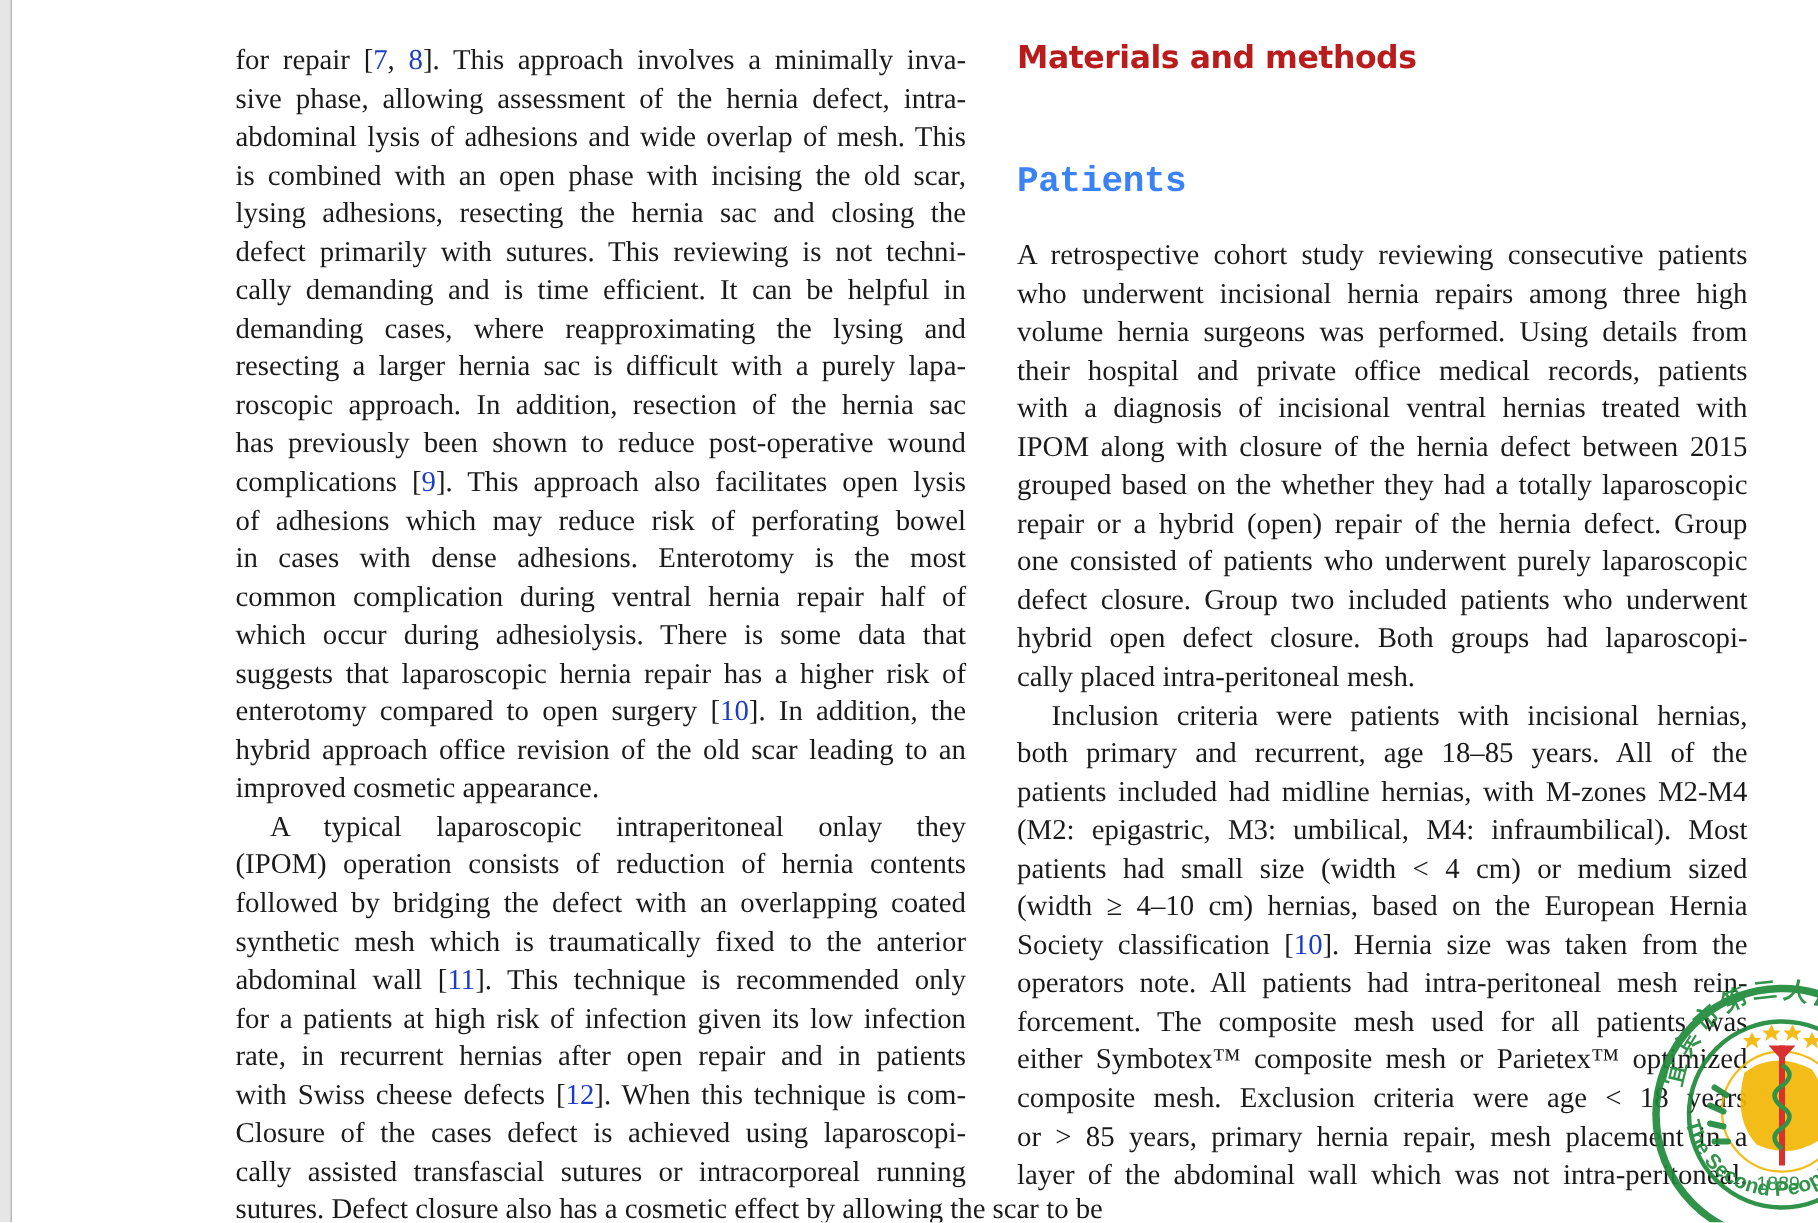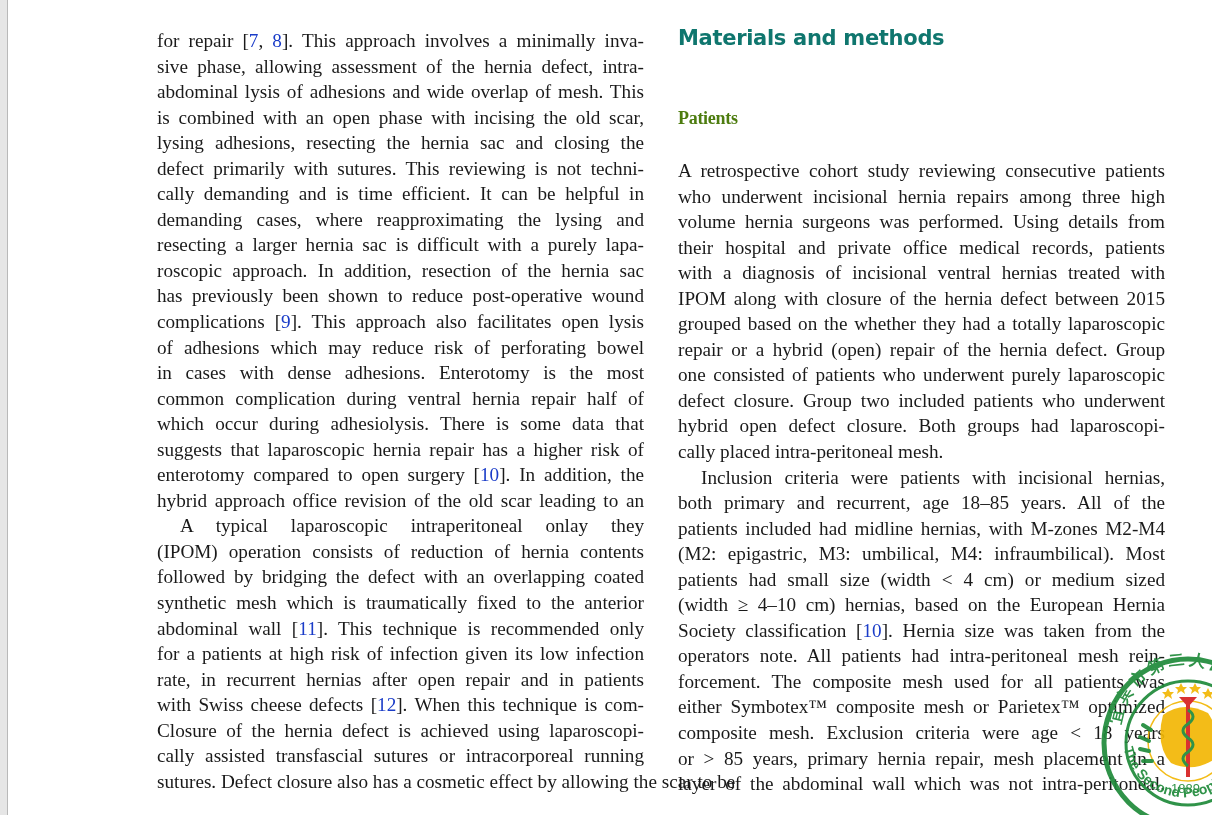--- a/index.html
+++ b/index.html
@@ -48,30 +48,30 @@
     text-align-last: justify;
     height: 25.55px;
   }
   .line.last { text-align-last: left; }
   .line.indent { padding-left: 23px; }
   .ref { color: #1a3cc8; }
   .h1 {
     font-family: "DejaVu Sans", sans-serif;
     font-weight: bold;
     font-size: 21px;
-    color: #0f766e;
+    color: #b91c1c;
     position: absolute;
     left: 625px; top: 14px;
     letter-spacing: -0.3px;
   }
   .h2 {
-    font-family: Liberation Serif, serif;
+    font-family: Liberation Mono, monospace;
     font-weight: bold;
-    font-size: 18px;
-    color: #4d7c0f;
+    font-size: 24px;
+    color: #3b82f6;
     position: absolute;
     left: 625px; top: 96px;
     letter-spacing: -0.3px;
   }
   .col-right.body { top: 146px; }
   .seal {
     position: absolute;
     left: 1040px; top: 633px;
     width: 172px; height: 182px;
     opacity: 0.92;
@@ -97,29 +97,30 @@
         <span class="line">roscopic approach. In addition, resection of the hernia sac</span>
         <span class="line">has previously been shown to reduce post-operative wound</span>
         <span class="line">complications [<span class="ref">9</span>]. This approach also facilitates open lysis</span>
         <span class="line">of adhesions which may reduce risk of perforating bowel</span>
         <span class="line">in cases with dense adhesions. Enterotomy is the most</span>
         <span class="line">common complication during ventral hernia repair half of</span>
         <span class="line">which occur during adhesiolysis. There is some data that</span>
         <span class="line">suggests that laparoscopic hernia repair has a higher risk of</span>
         <span class="line">enterotomy compared to open surgery [<span class="ref">10</span>]. In addition, the</span>
         <span class="line">hybrid approach office revision of the old scar leading to an</span>
+        <span class="line last">improved cosmetic appearance.</span>
         <span class="line indent">A typical laparoscopic intraperitoneal onlay they</span>
         <span class="line">(IPOM) operation consists of reduction of hernia contents</span>
         <span class="line">followed by bridging the defect with an overlapping coated</span>
         <span class="line">synthetic mesh which is traumatically fixed to the anterior</span>
         <span class="line">abdominal wall [<span class="ref">11</span>]. This technique is recommended only</span>
         <span class="line">for a patients at high risk of infection given its low infection</span>
         <span class="line">rate, in recurrent hernias after open repair and in patients</span>
         <span class="line">with Swiss cheese defects [<span class="ref">12</span>]. When this technique is com-</span>
-        <span class="line">Closure of the hernia defect is achieved using laparoscopi-</span>
+        <span class="line">Closure of the cases defect is achieved using laparoscopi-</span>
         <span class="line">cally assisted transfascial sutures or intracorporeal running</span>
         <span class="line">sutures. Defect closure also has a cosmetic effect by allowing the scar to be</span>
       </div>
 
     <div class="h1">Materials and methods</div>
     <div class="h2">Patients</div>
     <div class="col col-right body" id="right-col">
         <span class="line">A retrospective cohort study reviewing consecutive patients</span>
         <span class="line">who underwent incisional hernia repairs among three high</span>
         <span class="line">volume hernia surgeons was performed. Using details from</span>

